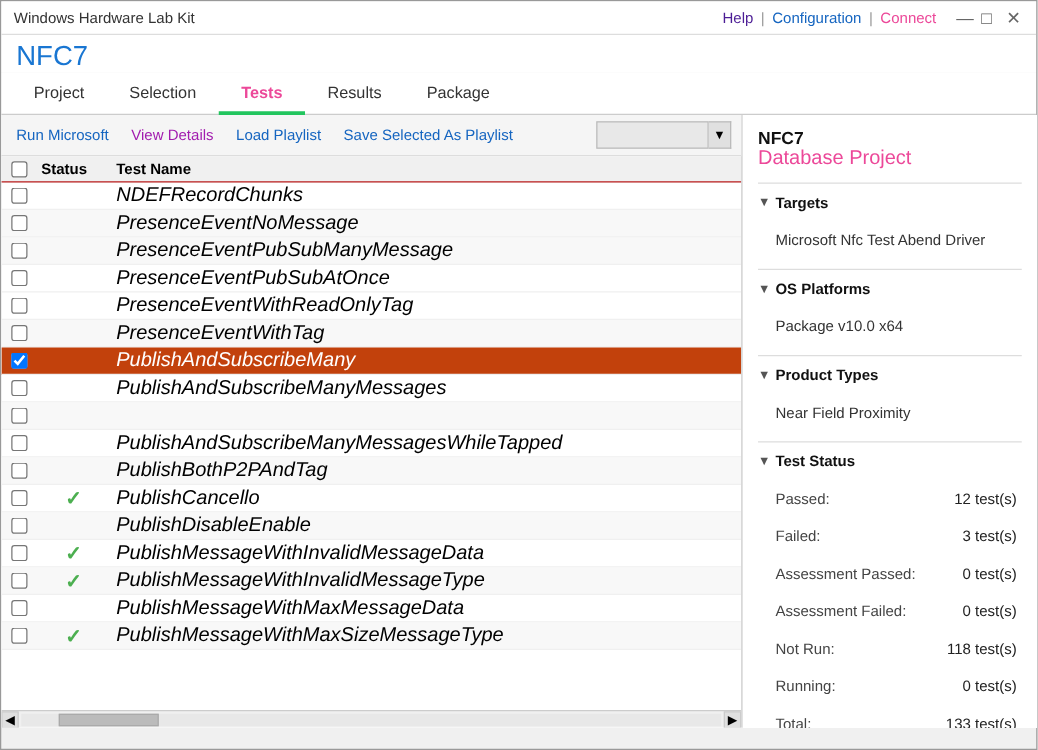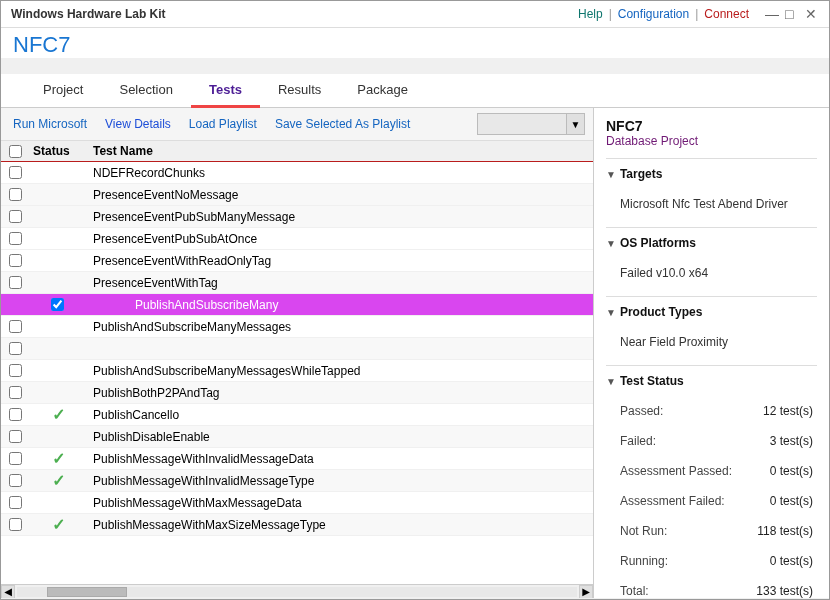--- a/index.html
+++ b/index.html
@@ -15,49 +15,49 @@
     .title-bar {
       background: #fff;
       padding: 6px 10px;
       display: flex;
       justify-content: space-between;
       align-items: center;
       border-bottom: 1px solid #ddd;
       font-size: 12px;
       color: #333;
     }
-    .title-bar-left { font-weight: 700; }
+    .title-bar-left { font-weight: 400; }
     .window-controls { display: flex; gap: 6px; margin-left: 10px; }
     .window-control { width: 14px; height: 14px; cursor: pointer; font-size: 14px; color: #666; line-height: 1; }
     .app-title {
       background: #fff;
       padding: 4px 12px 0;
       font-size: 22px;
       font-weight: 300;
       color: #1976d2;
     }
     .tabs {
       background: #fff;
       display: flex;
-      padding: 0 24px;
+      padding: 0 8px;
       border-bottom: 1px solid #ccc;
-      margin-top: 16px;
+      margin-top: 0;
     }
     .tab {
       padding: 8px 18px;
       cursor: pointer;
       font-size: 13px;
       color: #333;
       border-bottom: 3px solid transparent;
       margin-bottom: -1px;
     }
     .tab.active {
       font-weight: 700;
-      border-bottom: 3px solid #ef4444;
-      color: #4c1d95;
+      border-bottom: 3px solid #22c55e;
+      color: #ec4899;
     }
     .main-content {
       display: flex;
       height: calc(600px - 110px);
     }
     .left-panel {
       flex: 1;
       display: flex;
       flex-direction: column;
       border-right: 1px solid #ccc;
@@ -73,21 +73,21 @@
     }
     .toolbar-btn {
       font-size: 12px;
       color: #1565c0;
       cursor: pointer;
       padding: 2px 4px;
       background: none;
       border: none;
       font-family: inherit;
     }
-    .toolbar-btn.disabled { color: #1d4ed8; cursor: default; }
+    .toolbar-btn.disabled { color: #a21caf; cursor: default; }
     .toolbar-dropdown {
       margin-left: auto;
       display: flex;
       align-items: center;
       gap: 0;
     }
     .toolbar-dropdown input[type=text] {
       width: 80px;
       height: 22px;
       border: 1px solid #bbb;
@@ -129,46 +129,46 @@
       overflow-y: scroll;
       overflow-x: scroll;
     }
     .table-row {
       display: flex;
       align-items: center;
       height: 22px;
       border-bottom: 1px solid #f0f0f0;
       cursor: pointer;
     }
-    .table-row.selected { background: #d946ef; color: #fff; padding-left: 42px; }
+    .table-row.selected { background: #c2410c; color: #fff; }
     .table-row.alt { background: #f8f8f8; }
     .check-cell { width: 28px; display: flex; justify-content: center; align-items: center; }
     .check-cell input[type=checkbox] { width: 13px; height: 13px; cursor: pointer; }
     .status-cell { width: 60px; display: flex; justify-content: center; align-items: center; }
-    .name-cell { flex: 1; padding-left: 4px; font-size: 12px; white-space: nowrap; }
+    .name-cell { flex: 1; padding-left: 4px; font-size: 16px; white-space: nowrap; font-style: italic; }
     .check-mark { color: #4caf50; font-weight: bold; font-size: 16px; }
     .scrollbar-h {
       display: flex;
       align-items: center;
       background: #f0f0f0;
       border-top: 1px solid #ccc;
       height: 14px;
     }
     .scrollbar-h-arrow { width: 14px; height: 14px; display: flex; align-items: center; justify-content: center; font-size: 10px; cursor: pointer; background: #e0e0e0; border: 1px solid #ccc; }
     .scrollbar-h-track { flex: 1; height: 10px; background: #e8e8e8; position: relative; margin: 0 2px; }
     .scrollbar-h-thumb { position: absolute; left: 30px; width: 80px; height: 10px; background: #bbb; border: 1px solid #aaa; }
     .right-panel {
       width: 235px;
       background: #fff;
       padding: 10px 12px;
       overflow-y: auto;
       font-size: 12px;
     }
     .right-title { font-size: 14px; font-weight: 600; color: #111; margin-bottom: 0; }
-    .right-subtitle { font-size: 12px; color: #701a75; margin-bottom: 10px; }
+    .right-subtitle { font-size: 16px; color: #ec4899; margin-bottom: 10px; }
     .section-header {
       display: flex;
       align-items: center;
       gap: 4px;
       font-weight: 600;
       color: #111;
       margin: 8px 0 3px;
       cursor: pointer;
     }
     .section-header .triangle { font-size: 10px; color: #555; }
@@ -191,25 +191,25 @@
     }
     .green-check { color: #4caf50; font-weight: bold; font-size: 14px; }
     .divider-line { border-top: 1px solid #ddd; margin: 2px 0; }
   </style>
 </head>
 <body>
 
 <div class="title-bar">
   <span class="title-bar-left">Windows Hardware Lab Kit</span>
   <div style="display:flex;align-items:center;gap:6px;">
-    <span style="color:#0f766e;cursor:pointer;">Help</span>
+    <span style="color:#4c1d95;cursor:pointer;">Help</span>
     <span style="color:#999;">|</span>
     <span style="color:#1565c0;cursor:pointer;">Configuration</span>
     <span style="color:#999;">|</span>
-    <span style="color:#b91c1c;cursor:pointer;text-align:center;">Connect</span>
+    <span style="color:#ec4899;cursor:pointer;text-align:center;">Connect</span>
     <div class="window-controls">
       <span class="window-control">—</span>
       <span class="window-control">□</span>
       <span class="window-control">✕</span>
     </div>
   </div>
 </div>
 
 <div class="app-title">NFC7</div>
 
@@ -415,21 +415,21 @@
       <div>Microsoft Nfc Test Abend Driver</div>
     </div>
 
     <div class="divider-line"></div>
 
     <div class="section-header">
       <span class="triangle">▼</span>
       <span>OS Platforms</span>
     </div>
     <div class="section-content">
-      <div>Failed v10.0 x64</div>
+      <div>Package v10.0 x64</div>
     </div>
 
     <div class="divider-line"></div>
 
     <div class="section-header">
       <span class="triangle">▼</span>
       <span>Product Types</span>
     </div>
     <div class="section-content">
       <div>Near Field Proximity</div>

